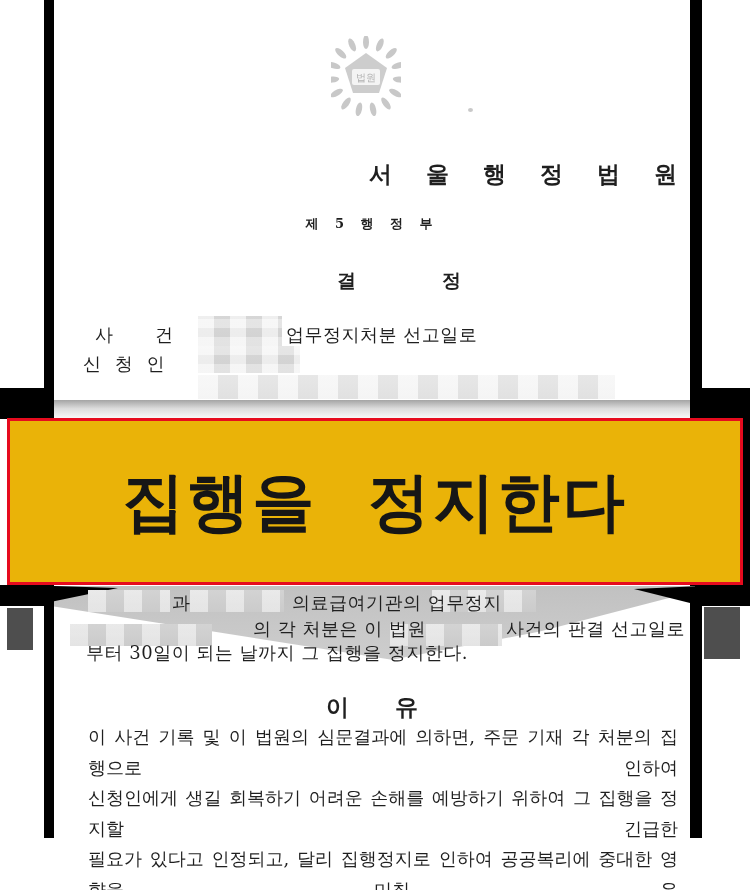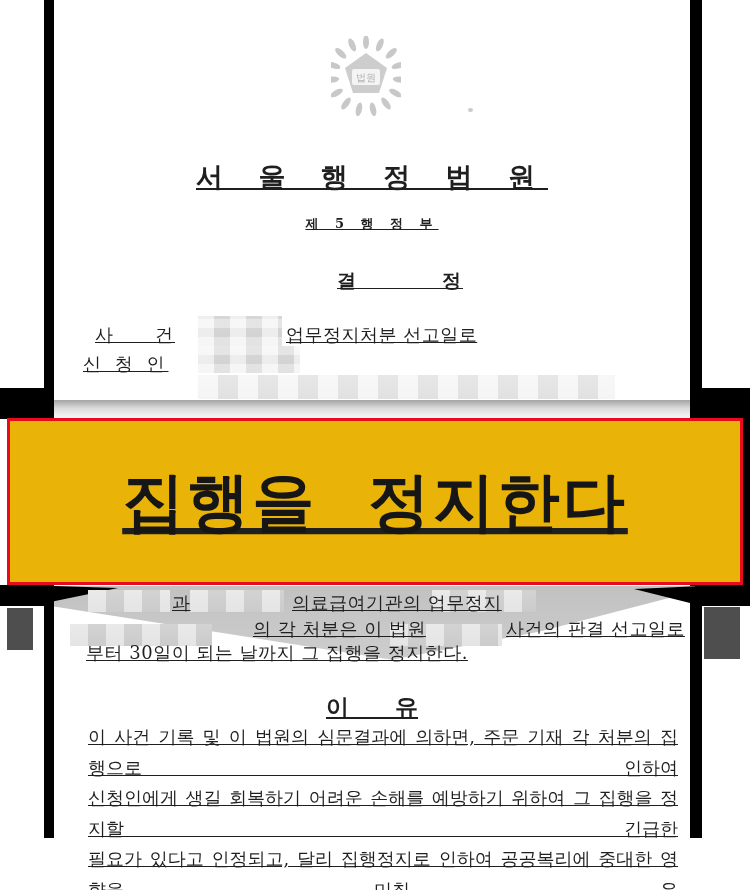--- a/index.html
+++ b/index.html
@@ -1,24 +1,24 @@
 <!DOCTYPE html>
 <html><head>
 <meta charset="utf-8">
 <style>
   html,body{margin:0;padding:0;background:#fff;}
   .page{position:relative;width:750px;height:890px;background:#ffffff;overflow:hidden;
         font-family:"DejaVu Serif","Liberation Serif",serif;color:#1f1f1f;}
-  .abs{position:absolute;text-decoration:underline;}
+  .abs{position:absolute;}
   .black{background:#000;}
   .graytab{background:#4e4e4e;}
 
   
   .colcenter{left:54px;width:636px;text-align:center;white-space:pre;}
-  .court{top:159px;font-size:27px;letter-spacing:13px;font-weight:bold;}
+  .court{top:159px;font-size:23px;letter-spacing:13px;font-weight:bold;text-align:right;}
   .division{top:215px;font-size:13px;letter-spacing:6px;font-weight:bold;}
   .doctype{top:268px;font-size:19px;letter-spacing:2px;font-weight:bold;margin-left:28px;}
 
   .bodytext{font-size:18px;white-space:pre;letter-spacing:0.5px;}
 
   
   .mosaic{background-image:
       repeating-linear-gradient(90deg,rgba(255,255,255,.45) 0 16px,rgba(0,0,0,.05) 16px 32px),
       repeating-linear-gradient(0deg,rgba(255,255,255,.35) 0 9px,rgba(0,0,0,.04) 9px 18px),
       linear-gradient(#ebebeb,#e5e5e5);}

